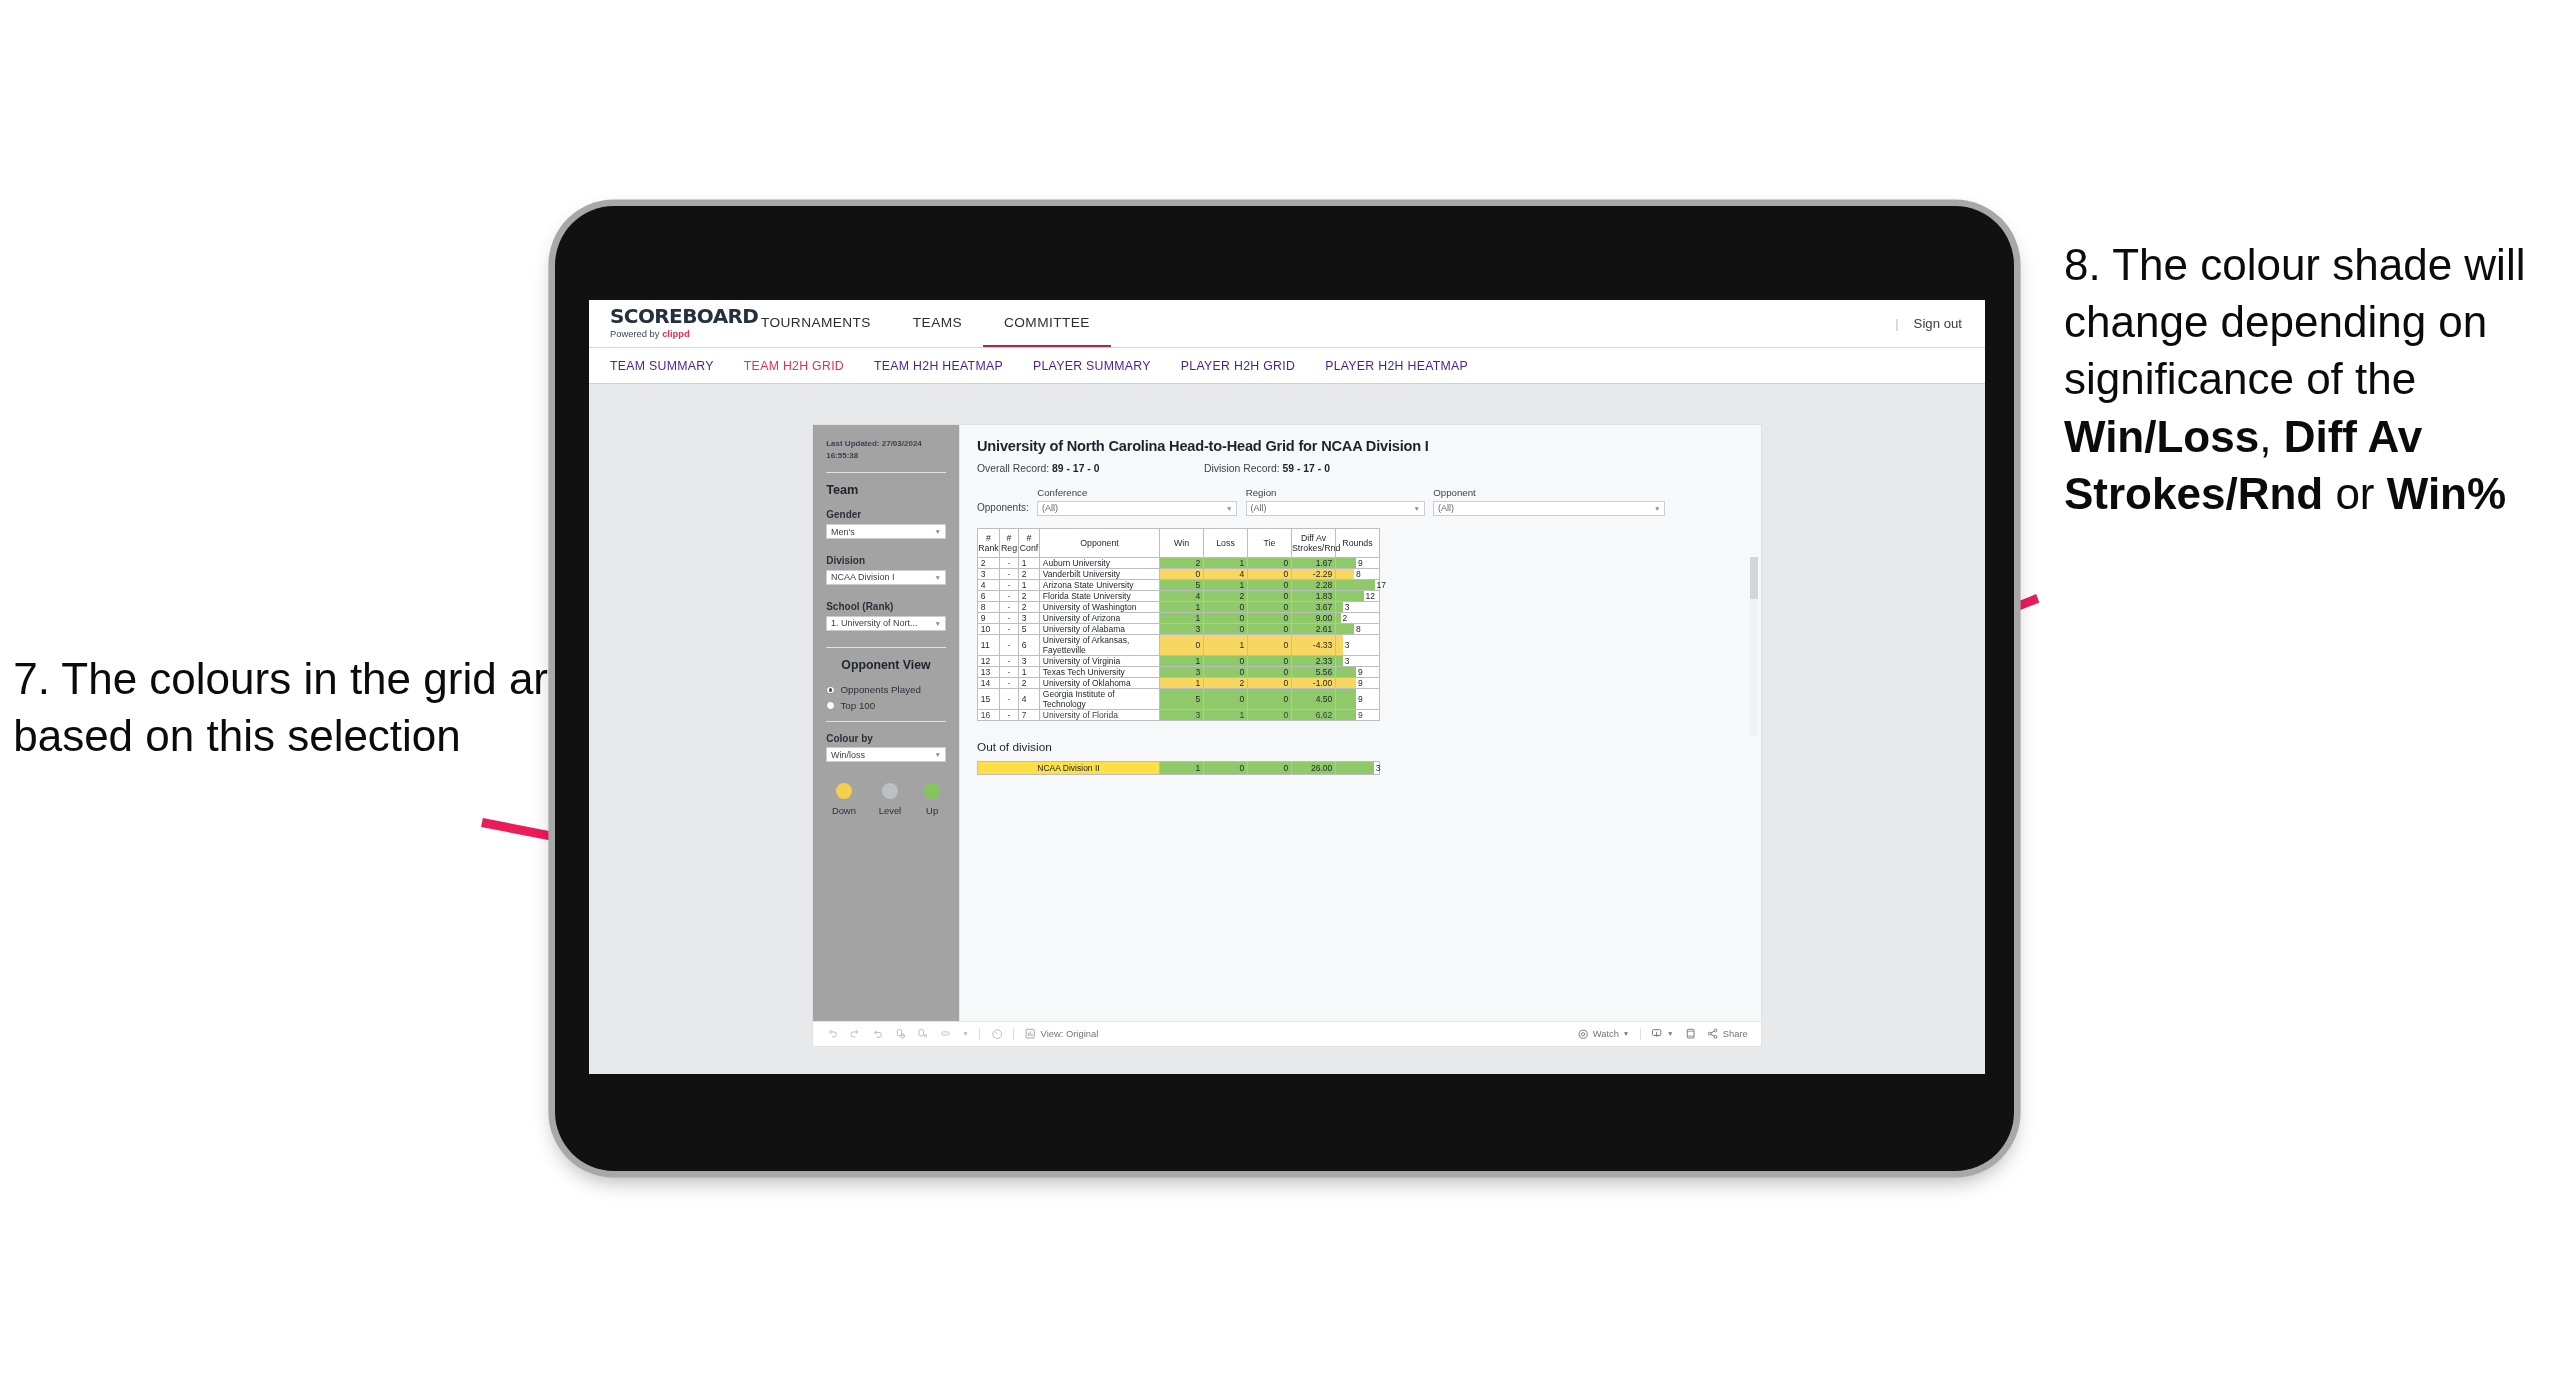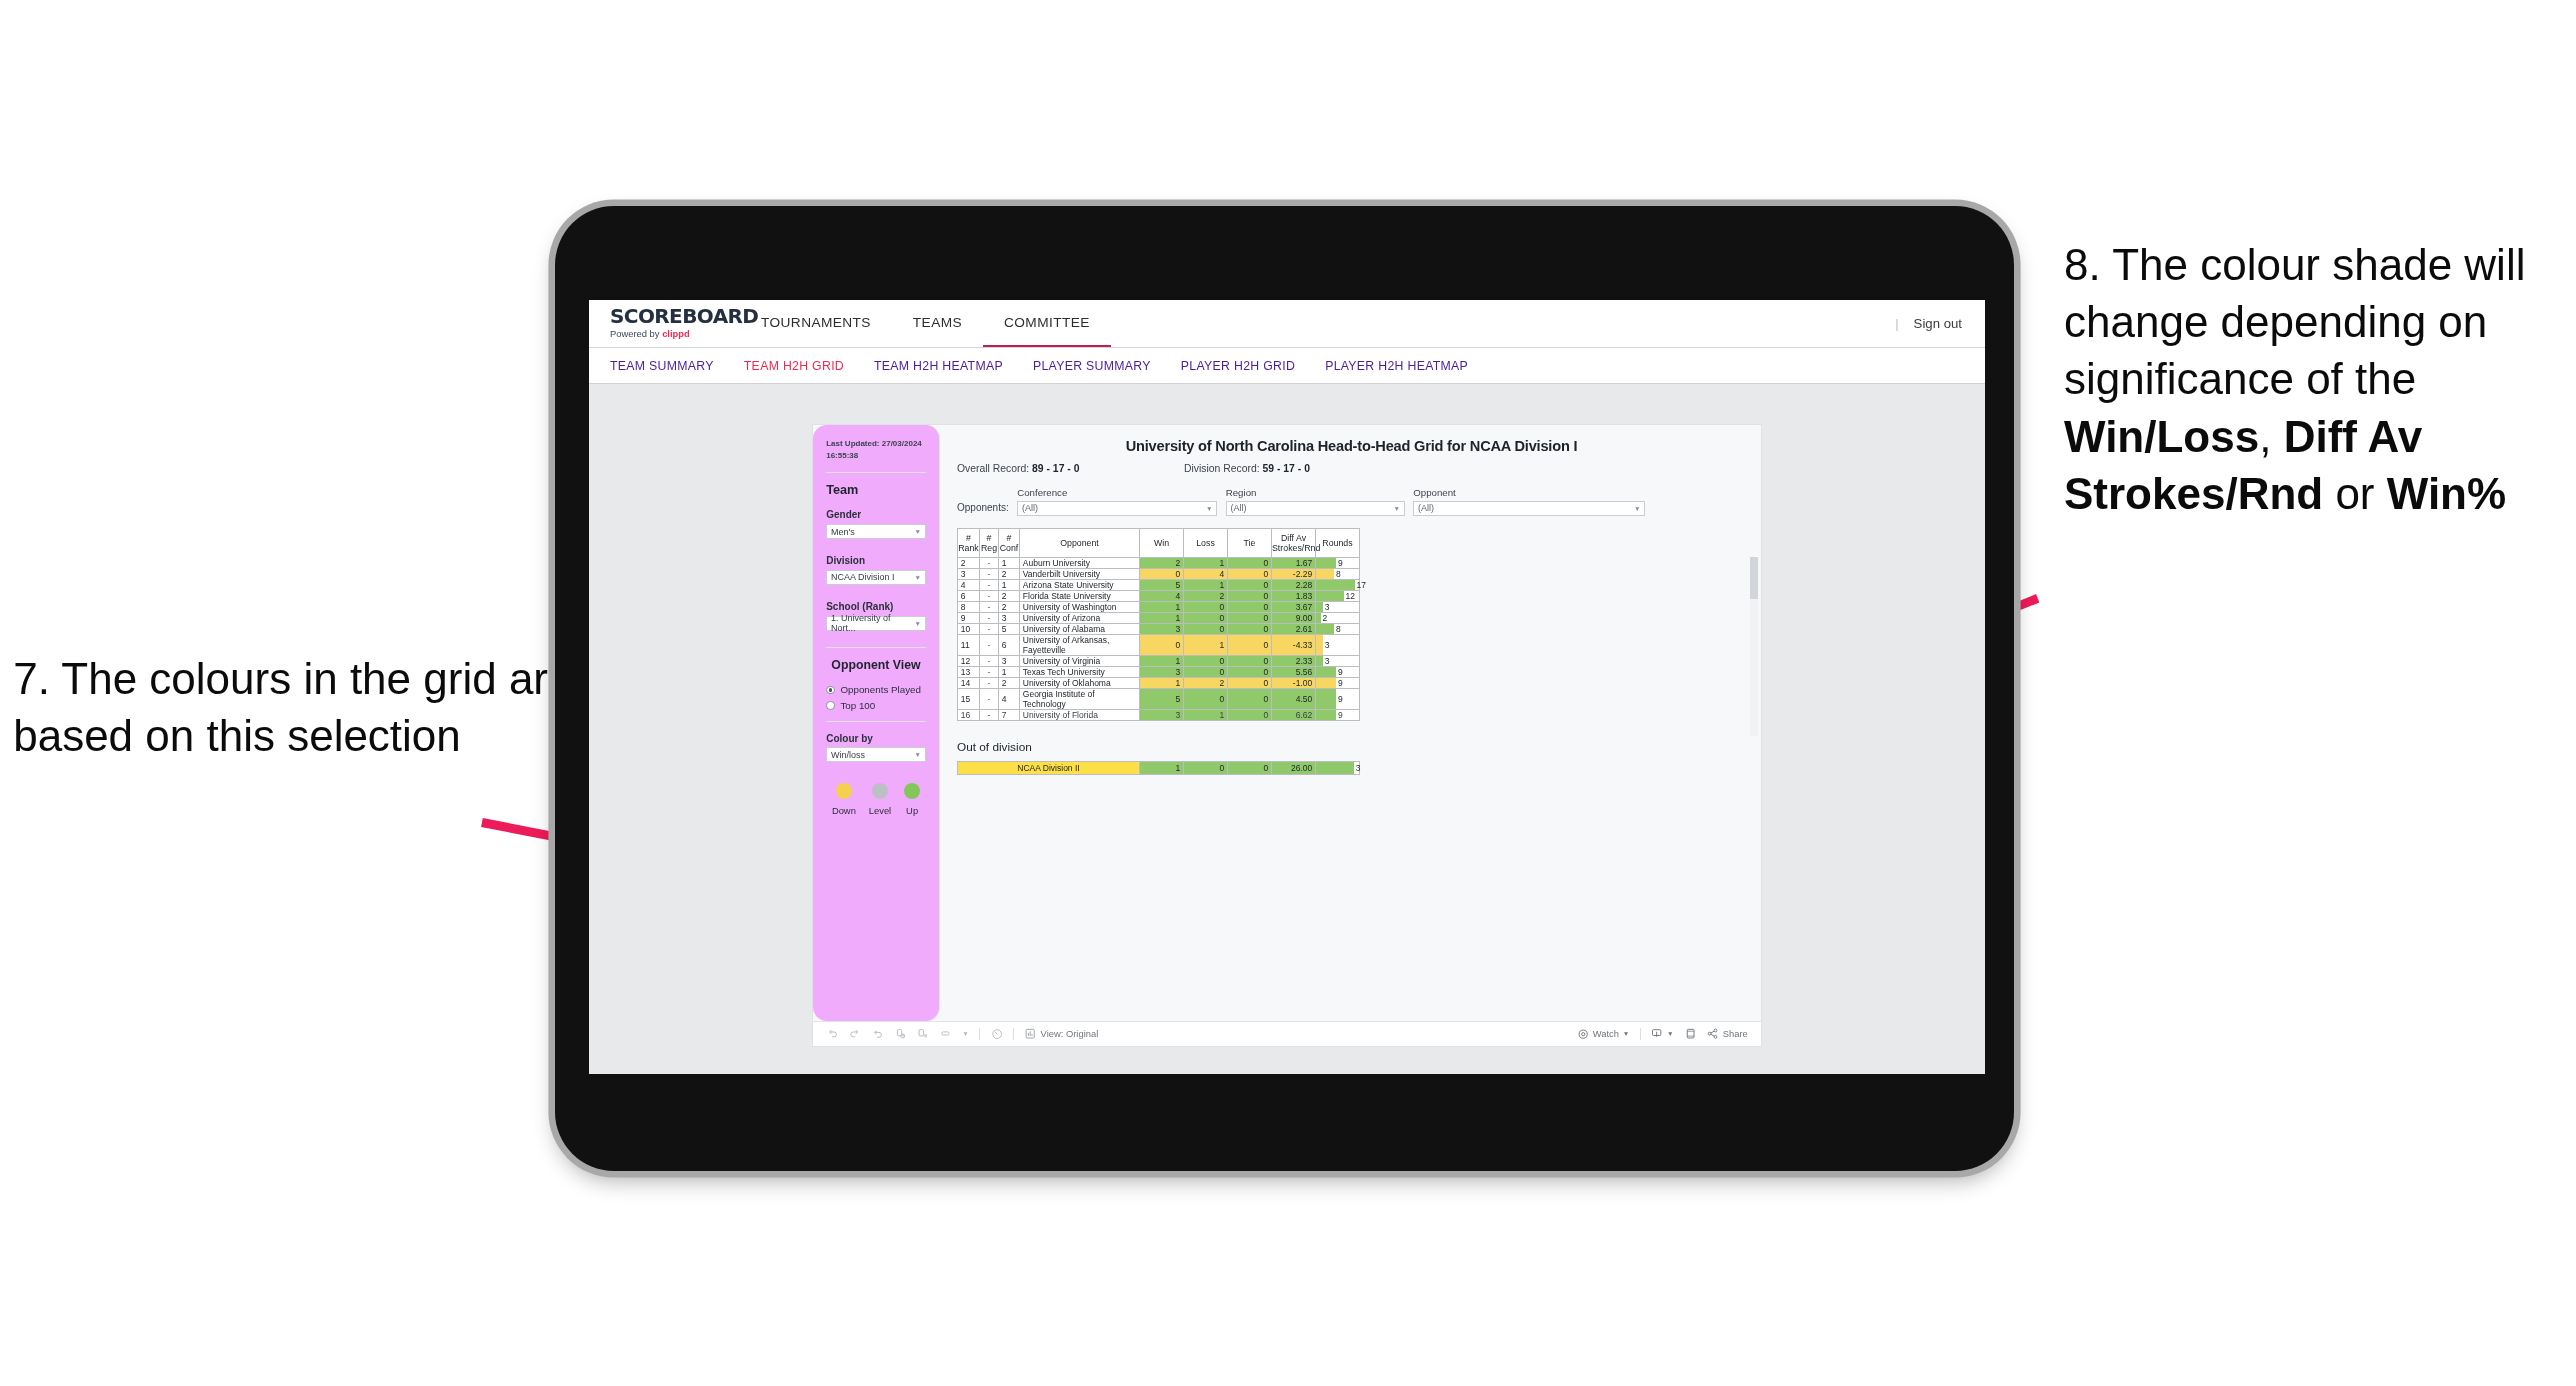--- a/index.html
+++ b/index.html
@@ -88,24 +88,24 @@
   #viz {
     margin: 0 auto; width: 950px; height: 623px;
     background: #f7f8fa; border: 0.9px solid #dfe1e4;
     display: flex; flex-direction: column;
     position: relative;
   }
   #viz-body { flex: 1; display: flex; min-height: 0; }
 
   
   #filters {
-    width: 127px; background: #f0abfc;
+    width: 147px; background: #a3a3a3;
     border-right: 0.9px solid #e2e4e7;
     padding: 13.2px 13.2px 0 13.2px;
-    font-size: 10px; color: #30373f; border-radius: 14px;
+    font-size: 10px; color: #30373f;
   }
   .last-updated { font-size: 8px; font-weight: bold; color: #3b4350; line-height: 1.45; }
   .sep { height: 0.9px; background: #e0e2e5; margin: 10.4px 0; }
   .f-title { font-size: 12.7px; font-weight: bold; color: #1f252c; margin-bottom: 12.3px; }
   .f-title.center { text-align: center; font-size: 12.3px; }
   .f-label { font-size: 10px; font-weight: bold; color: #2b313a; margin-bottom: 3.8px; }
   .f-select {
     height: 15px; background: #fff; border: 0.9px solid #c9ccd1;
     display: flex; align-items: center; justify-content: space-between;
     padding: 0 3.8px; font-size: 9px; color: #3a4049; margin-bottom: 16px;
@@ -119,21 +119,21 @@
     display: flex; align-items: center; justify-content: center; flex: 0 0 auto;
   }
   .radio.on::after { content:""; width: 3.8px; height: 3.8px; border-radius: 50%; background: #4a4f57; }
   .legend { display: flex; justify-content: space-between; padding: 0 5.7px; margin-top: 21px; }
   .legend-cell { text-align: center; }
   .dot { width: 16px; height: 16px; border-radius: 50%; margin: 0 auto 5.7px; }
   .legend-cell span { font-size: 9.4px; color: #2b313a; }
 
   
   #grid-area { flex: 1; padding: 13.2px 15px 0 17px; min-width: 0; display: flex; flex-direction: column; }
-  #grid-title { font-size: 14.6px; font-weight: bold; color: #1d232a; letter-spacing: -0.2px; text-align: center; }
+  #grid-title { font-size: 14.6px; font-weight: bold; color: #1d232a; letter-spacing: -0.2px; }
   #records { display: flex; margin-top: 8.5px; font-size: 10.4px; color: #3d434b; align-items: flex-end; }
   #records .rec:first-child { width: 227px; }
   #records b { color: #1d232a; }
 
   #opp-filters { display: flex; align-items: flex-end; gap: 8.5px; margin-top: 13.2px; }
   #opp-filters .opp-lbl { font-size: 10px; color: #3d434b; padding-bottom: 2.8px; }
   .opp-group .cap { font-size: 9.7px; color: #3d434b; margin-bottom: 2.8px; }
   .opp-sel {
     height: 15px; background: #fff; border: 0.9px solid #c9ccd1;
     display: flex; align-items: center; justify-content: space-between;

